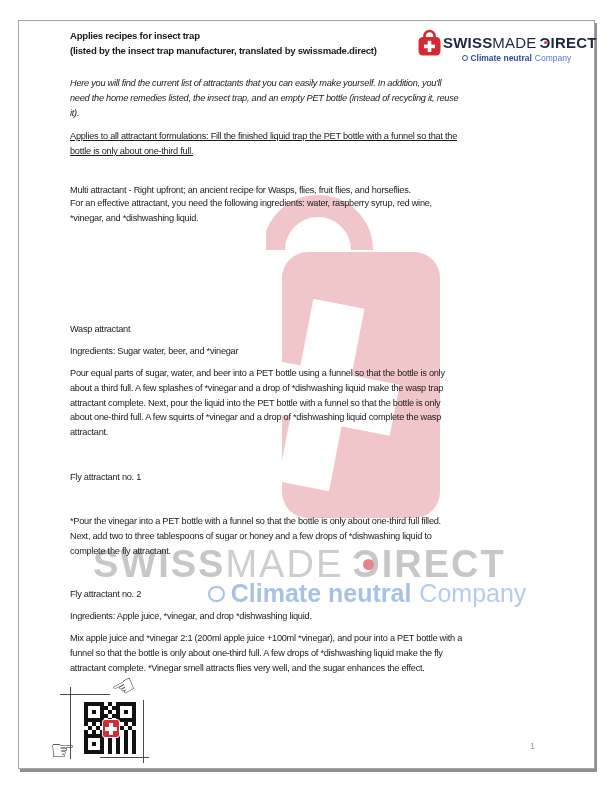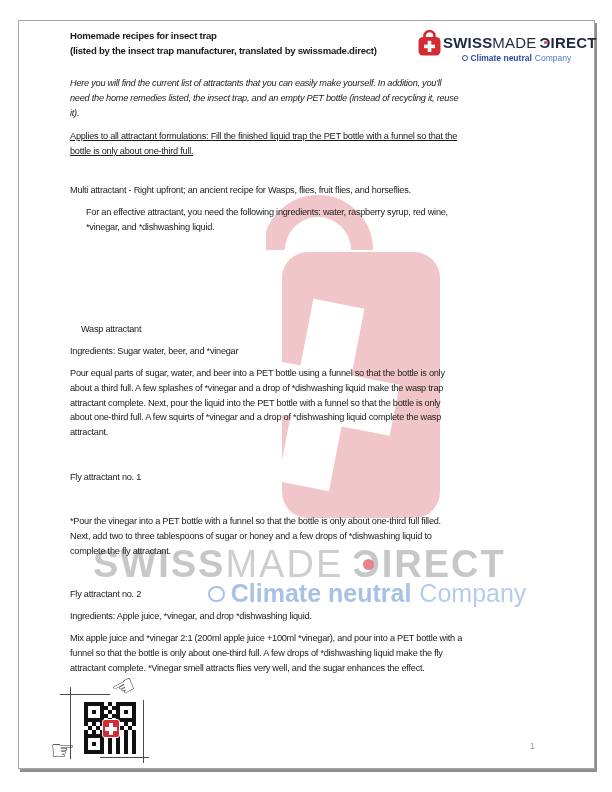--- a/index.html
+++ b/index.html
@@ -72,44 +72,44 @@
     <g transform="rotate(11 55 212)" fill="#ffffff">
       <rect x="29" y="118" width="52" height="186"></rect>
       <rect x="-22" y="186" width="152" height="52"></rect>
     </g>
   </svg>
 
   <div class="wm-brand"><span class="b">SWISS</span><span class="l">MADE</span><span class="wd"><span>Ɔ</span><span class="wm-dot"></span></span><span class="b">IRECT</span></div>
 
   <div class="wm-climate"><span class="ring"></span><span>Climate neutral</span><span class="co">Company</span></div>
 
-  <div class="blk title bold" style="top:29px;"><span>Homemade recipes for insect trap</span><br><span>(listed by the insect trap manufacturer, translated by swissmade.direct)</span></div>
+  <div class="blk title bold" style="top:29px;"><span>Applies recipes for insect trap</span><br><span>(listed by the insect trap manufacturer, translated by swissmade.direct)</span></div>
 
   <div class="logo">
     <svg width="25" height="28" viewBox="0 0 25 28">
       <path d="M7.5 9 V7 a5 5 0 0 1 10 0 V9" stroke="#d22b33" stroke-width="2.6" fill="none"></path>
       <rect x="1.5" y="8" width="22" height="18.5" rx="4.5" fill="#d22b33"></rect>
       <rect x="10.7" y="11.8" width="3.6" height="11.2" fill="#fff"></rect>
       <rect x="7" y="15.6" width="11" height="3.6" fill="#fff"></rect>
     </svg>
     <div class="logo-row"><span class="b">SWISS</span><span>MADE</span><span class="ld"><span>Ɔ</span><span class="ld-dot"></span></span><span class="b">IRECT</span></div>
     <div class="logo-climate"><span class="ring"></span><span>Climate neutral</span><span class="co">Company</span></div>
   </div>
 
   <div class="blk bi" style="top:76px;">Here you will find the current list of attractants that you can easily make yourself. In addition, you'll
 need the home remedies listed, the insect trap, and an empty PET bottle (instead of recycling it, reuse
 it).</div>
   <div class="blk ul" style="top:129px;">Applies to all attractant formulations: Fill the finished liquid trap the PET bottle with a funnel so that the
 bottle is only about one-third full.</div>
 
   <div class="blk h" style="top:183px;">Multi attractant - Right upfront; an ancient recipe for Wasps, flies, fruit flies, and horseflies.</div>
-  <div class="blk" style="top:205px;margin-left:16px;">For an effective attractant, you need the following ingredients: water, raspberry syrup, red wine,
+  <div class="blk" style="top:196px;">For an effective attractant, you need the following ingredients: water, raspberry syrup, red wine,
 *vinegar, and *dishwashing liquid.</div>
 
-  <div class="blk h" style="top:322px;margin-left:11px;">Wasp attractant</div>
+  <div class="blk h" style="top:322px;">Wasp attractant</div>
   <div class="blk" style="top:344px;">Ingredients: Sugar water, beer, and *vinegar</div>
   <div class="blk" style="top:366px;">Pour equal parts of sugar, water, and beer into a PET bottle using a funnel so that the bottle is only
 about a third full. A few splashes of *vinegar and a drop of *dishwashing liquid make the wasp trap
 attractant complete. Next, pour the liquid into the PET bottle with a funnel so that the bottle is only
 about one-third full. A few squirts of *vinegar and a drop of *dishwashing liquid complete the wasp
 attractant.</div>
 
   <div class="blk h" style="top:470px;">Fly attractant no. 1</div>
   <div class="blk" style="top:514px;">*Pour the vinegar into a PET bottle with a funnel so that the bottle is only about one-third full filled.
 Next, add two to three tablespoons of sugar or honey and a few drops of *dishwashing liquid to

